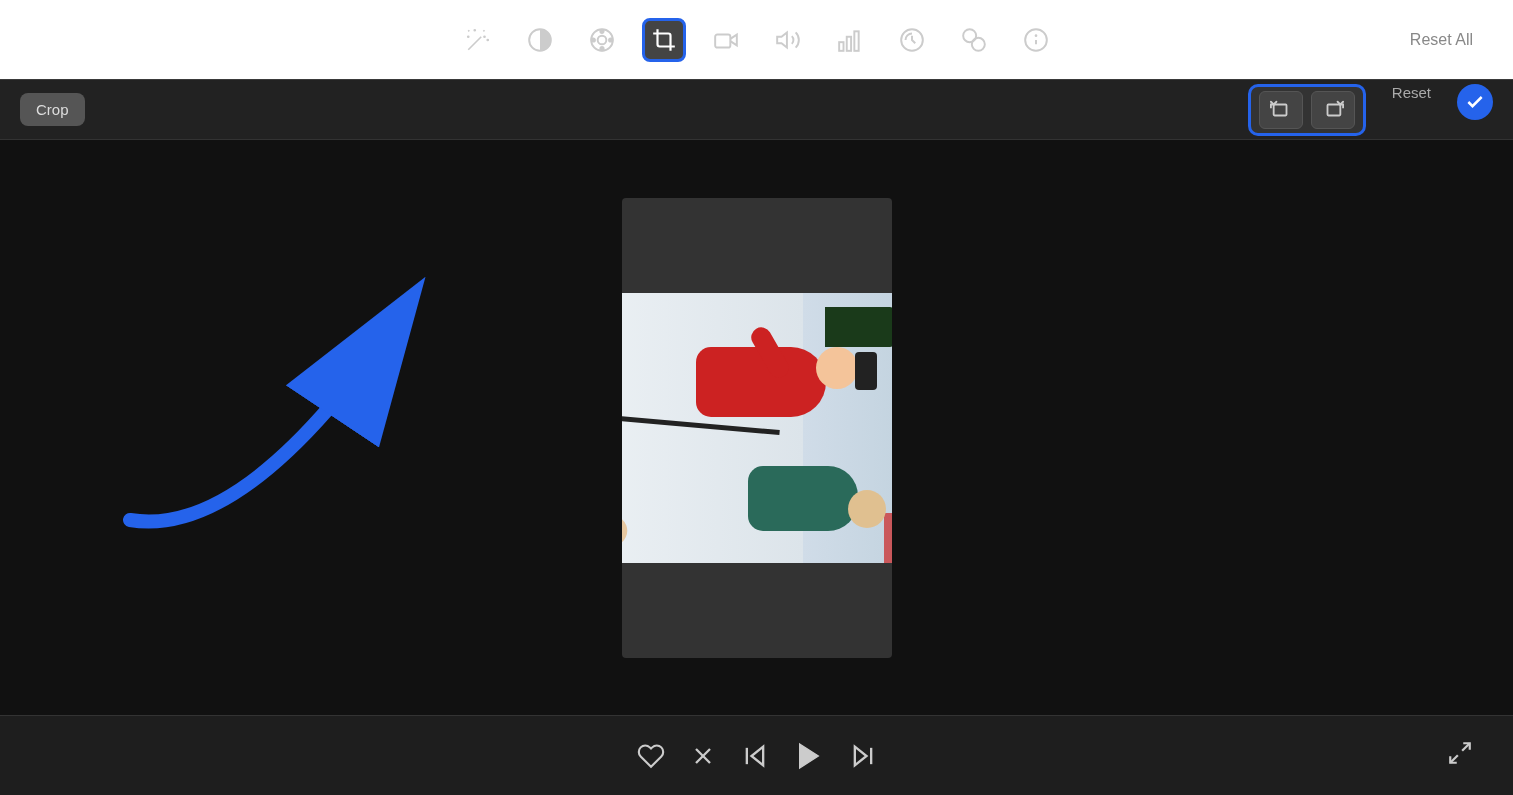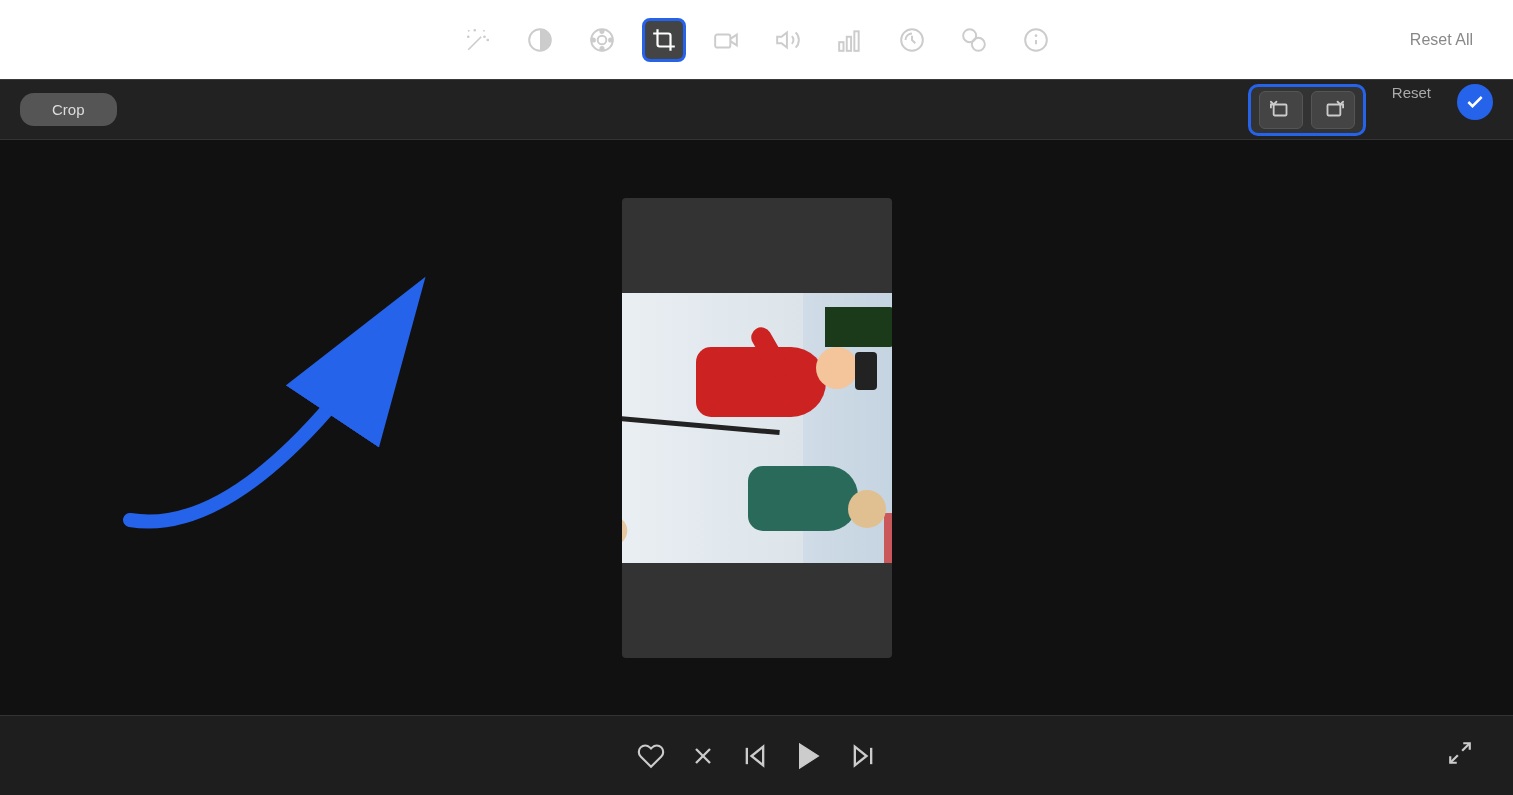--- a/index.html
+++ b/index.html
@@ -67,22 +67,22 @@
       align-items: center;
       padding: 0 20px;
       gap: 16px;
       position: relative;
       border-bottom: 1px solid #333;
     }
     .crop-label-btn {
       background: #555;
       color: #ddd;
       border: none;
-      border-radius: 14px;
-      padding: 8px 32px;
+      border-radius: 8px;
+      padding: 8px 16px;
       font-size: 15px;
       cursor: pointer;
       text-align: center;
     }
     .secondary-right {
       position: absolute;
       right: 20px;
       display: flex;
       align-items: flex-start;
       gap: 26px;

